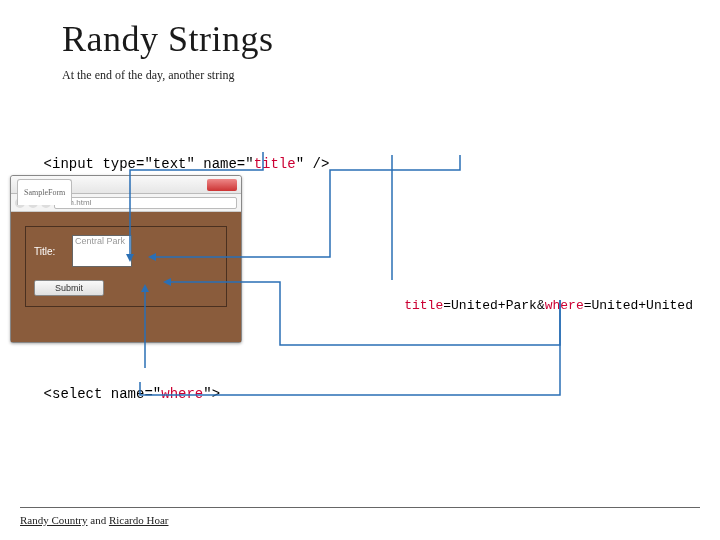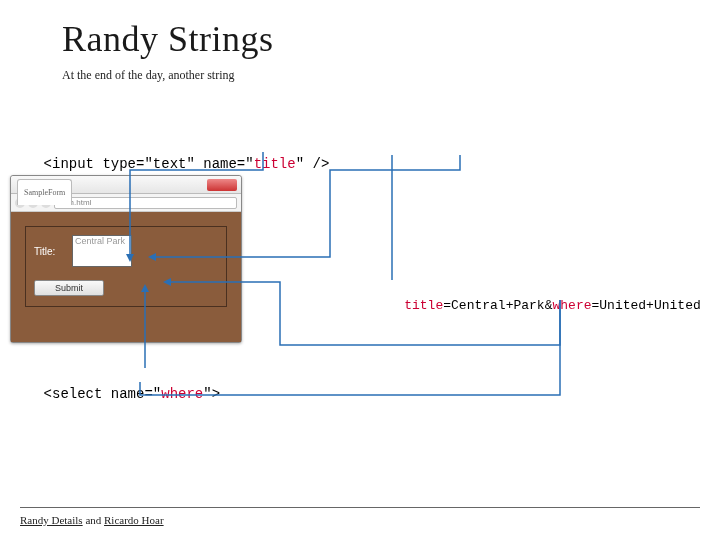--- a/index.html
+++ b/index.html
@@ -71,21 +71,21 @@
         <div class="submit-btn">Submit</div>
       </div>
     </div>
   </div>
 
   <div class="code-line code-select">
     <span class="tok-black">&lt;select name="</span><span class="tok-red">where</span><span class="tok-black">"&gt;</span>
   </div>
 
   <div class="querystr">
-    <span class="qs-red">title</span><span class="qs-black">=</span><span class="qs-black">Central+Park</span><span class="qs-black">&amp;</span><span class="qs-red">where</span><span class="qs-black">=</span><span class="qs-black">United+United</span>
+    <span class="qs-red">title</span><span class="qs-black">=</span><span class="qs-black">United+Park</span><span class="qs-black">&amp;</span><span class="qs-red">where</span><span class="qs-black">=</span><span class="qs-black">United+United</span>
   </div>
 
   <svg class="arrows">
 
     <path class="arrow-line" d="M263 152 L263 170 L130 170 L130 256"></path>
     <polygon class="arrow-head" points="130,262 126,254 134,254"></polygon>
 
     <path class="arrow-line" d="M145 368 L145 290"></path>
     <polygon class="arrow-head" points="145,284 141,292 149,292"></polygon>
 
@@ -95,16 +95,16 @@
     <path class="arrow-line" d="M 392 280 L 392 155"></path>
 
     <path class="arrow-line" d="M 560 300 L 560 345 L 280 345 L 280 282 L 170 282"></path>
     <polygon class="arrow-head" points="163,282 171,278 171,286"></polygon>
 
     <path class="arrow-line" d="M 560 300 L 560 395 L 140 395 L 140 382"></path>
   </svg>
 
   <div class="footer">
     <div>
-      <span class="ul">Randy Details</span><span> and </span><span class="ul">Ricardo Hoar</span>
+      <span class="ul">Randy Country</span><span> and </span><span class="ul">Ricardo Hoar</span>
     </div>
   </div>
 </div>
 
 </body></html>

